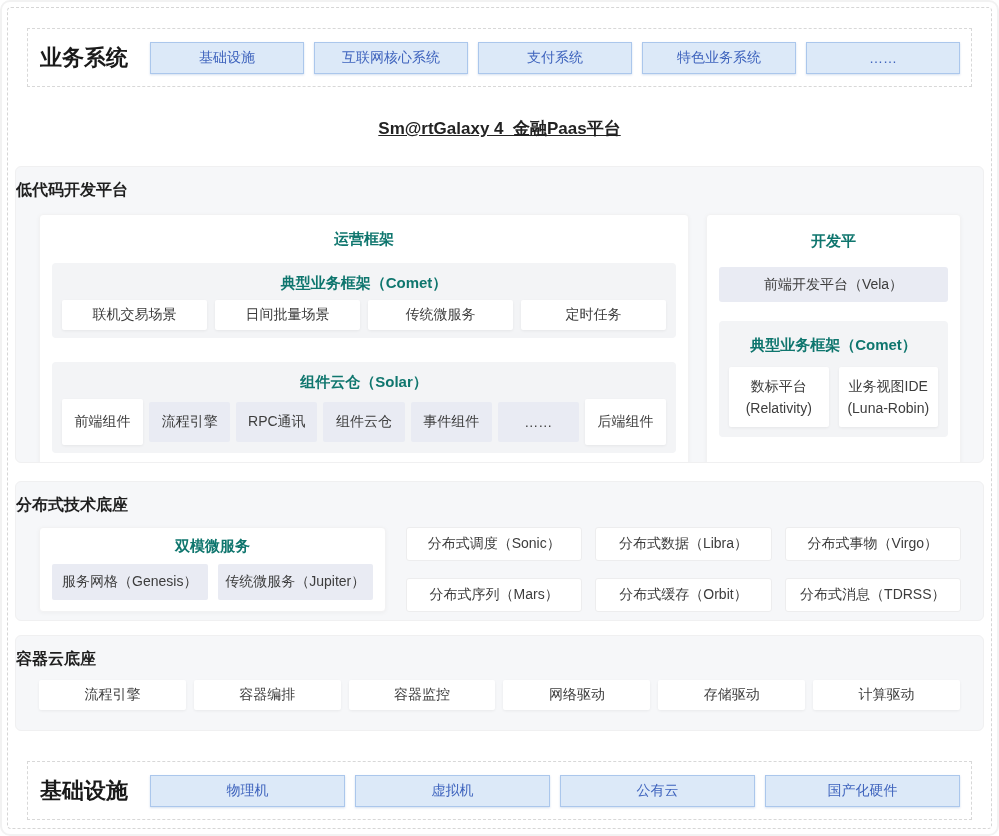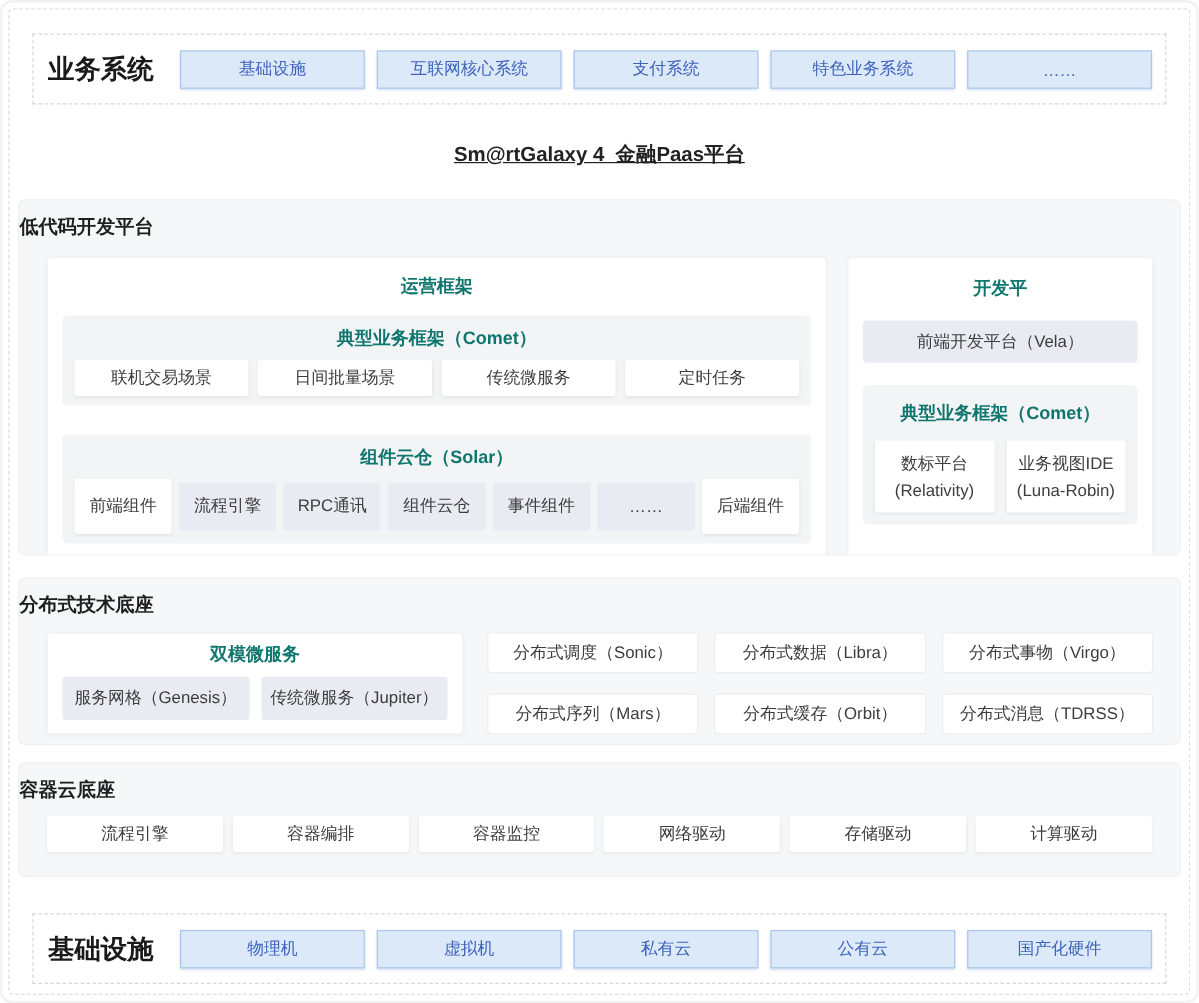--- a/index.html
+++ b/index.html
@@ -189,16 +189,15 @@
     <div class="item-white">网络驱动</div>
     <div class="item-white">存储驱动</div>
     <div class="item-white">计算驱动</div>
   </div>
 </div>
 
 <div class="dashed-row infra-row">
   <div class="row-label">基础设施</div>
   <div class="blue-chip">物理机</div>
   <div class="blue-chip">虚拟机</div>
-  <div class="blue-chip">私有云</div>
   <div class="blue-chip">公有云</div>
   <div class="blue-chip">国产化硬件</div>
 </div>
 
 </body></html>

